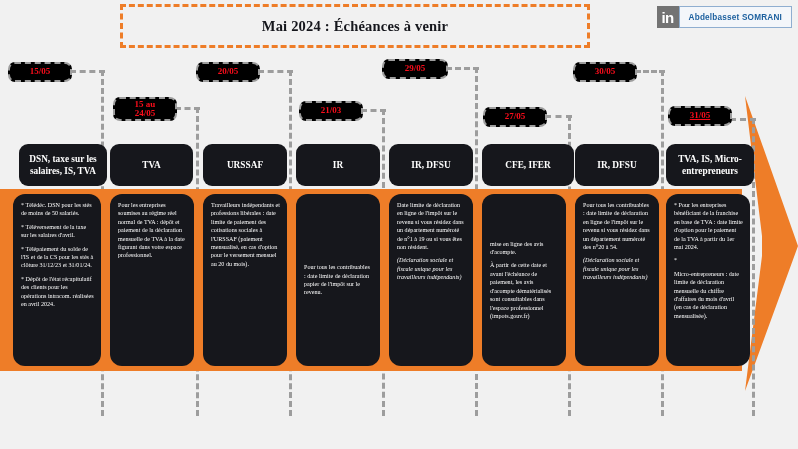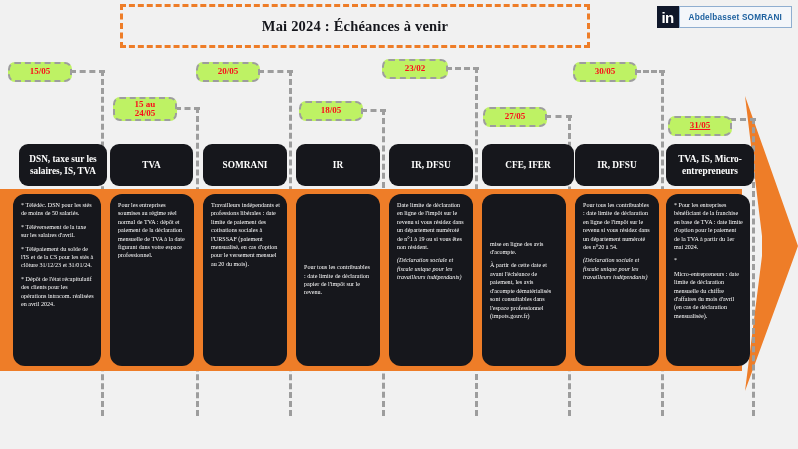--- a/index.html
+++ b/index.html
@@ -24,21 +24,21 @@
     position: absolute;
     top: 6px;
     right: 6px;
     display: flex;
     align-items: stretch;
     height: 22px;
     z-index: 40;
   }
   .li-logo {
     width: 22px; height: 22px;
-    background: #0f172a;
+    background: #737373;
     display: flex; align-items: center; justify-content: center;
     color: #fff;
     font-family: "Liberation Sans", sans-serif;
     font-weight: bold;
     font-size: 15px;
     line-height: 1;
     letter-spacing: -0.5px;
   }
   .li-name {
     border: 1px solid #8faed0;
@@ -107,21 +107,21 @@
     height: 0;
     border-top: 3px dashed #9d9d9d;
     z-index: 3;
   }
 
   
   .date-pill {
     position: absolute;
     border: 2px dashed #9d9d9d;
     border-radius: 7px;
-    background: #bef264;
+    background: #000000;
     color: #fb0d1b;
     font-family: "Liberation Serif", serif;
     font-weight: bold;
     font-size: 9px;
     line-height: 1.05;
     display: flex;
     align-items: center;
     justify-content: center;
     text-align: center;
     z-index: 15;
@@ -213,42 +213,42 @@
         <div>
           <p>Pour les entreprises soumises au régime réel normal de TVA : dépôt et paiement de la déclaration mensuelle de TVA à la date figurant dans votre espace professionnel.</p>
         </div>
       </div>
       <div class="date-pill" style="left: 196px; top: 62px; width: 64px; height: 20px;">
         <span>20/05</span>
       </div>
       <div class="hline" style="left: 258px; top: 70px; width: 35px;"></div>
       <div class="vline" style="left: 289px; top: 70px; height: 346px;"></div>
       <div class="head" style="left: 203px; width: 84px;">
-        <span>SOMRANI</span>
+        <span>URSSAF</span>
       </div>
       <div class="body" style="left: 203px; width: 84px;">
         <div>
           <p>Travailleurs indépendants et professions libérales : date limite de paiement des cotisations sociales à l'URSSAF (paiement mensualisé, en cas d'option pour le versement mensuel au 20 du mois).</p>
         </div>
       </div>
       <div class="date-pill" style="left: 299px; top: 101px; width: 64px; height: 20px;">
-        <span>18/05</span>
+        <span>21/03</span>
       </div>
       <div class="hline" style="left: 361px; top: 109px; width: 25px;"></div>
       <div class="vline" style="left: 382px; top: 109px; height: 307px;"></div>
       <div class="head" style="left: 296px; width: 84px; align-items: center;">
         <span>IR</span>
       </div>
       <div class="body mid" style="left: 296px; width: 84px;">
         <div>
           <p>Pour tous les contribuables : date limite de déclaration papier de l'impôt sur le revenu.</p>
         </div>
       </div>
       <div class="date-pill" style="left: 382px; top: 59px; width: 66px; height: 20px;">
-        <span>23/02</span>
+        <span>29/05</span>
       </div>
       <div class="hline" style="left: 446px; top: 67px; width: 33px;"></div>
       <div class="vline" style="left: 475px; top: 67px; height: 349px;"></div>
       <div class="head" style="left: 389px; width: 84px;">
         <span>IR, DFSU</span>
       </div>
       <div class="body" style="left: 389px; width: 84px;">
         <div>
           <p>Date limite de déclaration en ligne de l'impôt sur le revenu si vous résidez dans un département numéroté de n°1 à 19  ou si vous êtes non résident.</p>
           <p class="ital">(Déclaration sociale et fiscale unique pour les travailleurs indépendants)</p>
@@ -275,21 +275,21 @@
       <div class="vline" style="left: 661px; top: 70px; height: 346px;"></div>
       <div class="head" style="left: 575px; width: 84px;">
         <span>IR, DFSU</span>
       </div>
       <div class="body" style="left: 575px; width: 84px;">
         <div>
           <p>Pour tous les contribuables : date limite de déclaration en ligne de l'impôt sur le revenu si vous résidez dans un département numéroté des n°20 à 54.</p>
           <p class="ital">(Déclaration sociale et fiscale unique pour les travailleurs indépendants)</p>
         </div>
       </div>
-      <div class="date-pill" style="left: 668px; top: 116px; width: 64px; height: 20px; text-decoration: underline;">
+      <div class="date-pill" style="left: 668px; top: 106px; width: 64px; height: 20px; text-decoration: underline;">
         <span>31/05</span>
       </div>
       <div class="hline" style="left: 730px; top: 118px; width: 26px;"></div>
       <div class="vline" style="left: 752px; top: 118px; height: 298px;"></div>
       <div class="head" style="left: 666px; width: 88px;">
         <span>TVA, IS, Micro-entrepreneurs</span>
       </div>
       <div class="body" style="left: 666px; width: 84px;">
         <div>
           <p>* Pour les entreprises bénéficiant de la franchise en base de TVA : date limite d'option pour le paiement de la TVA à partir du 1er mai 2024.</p>

